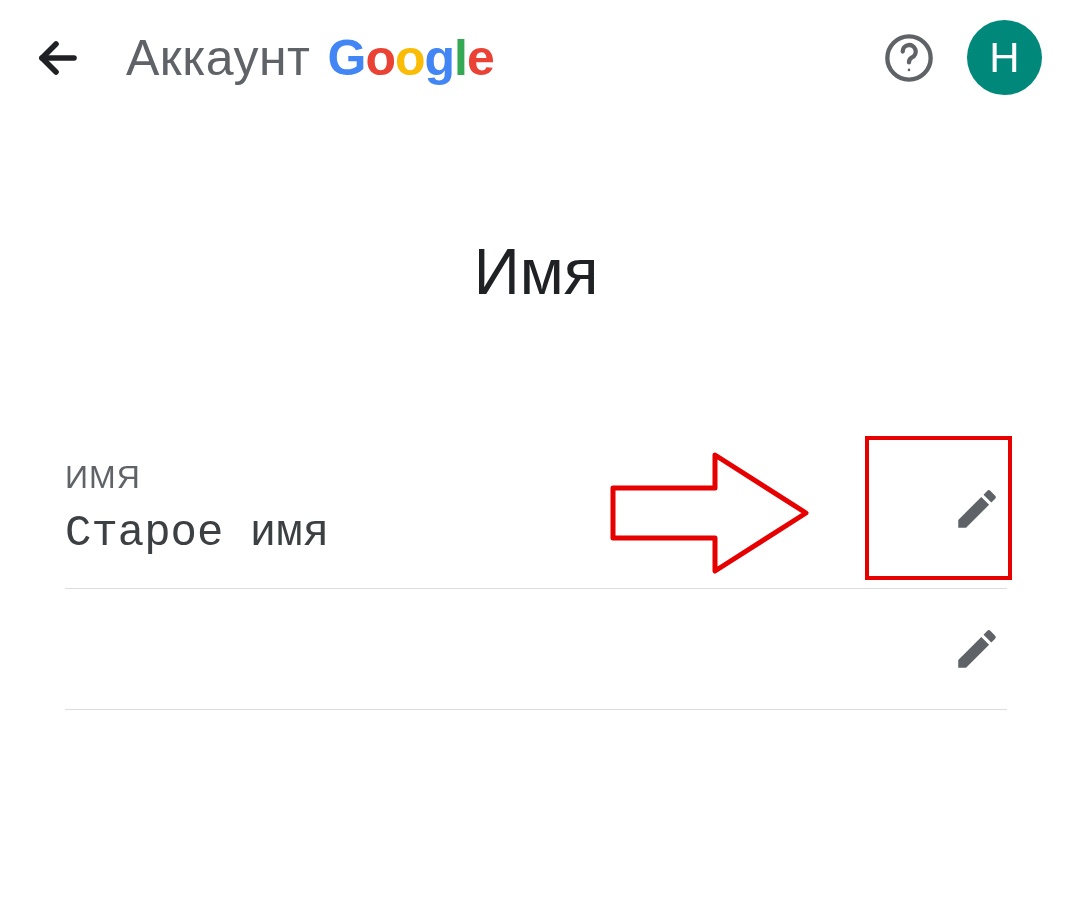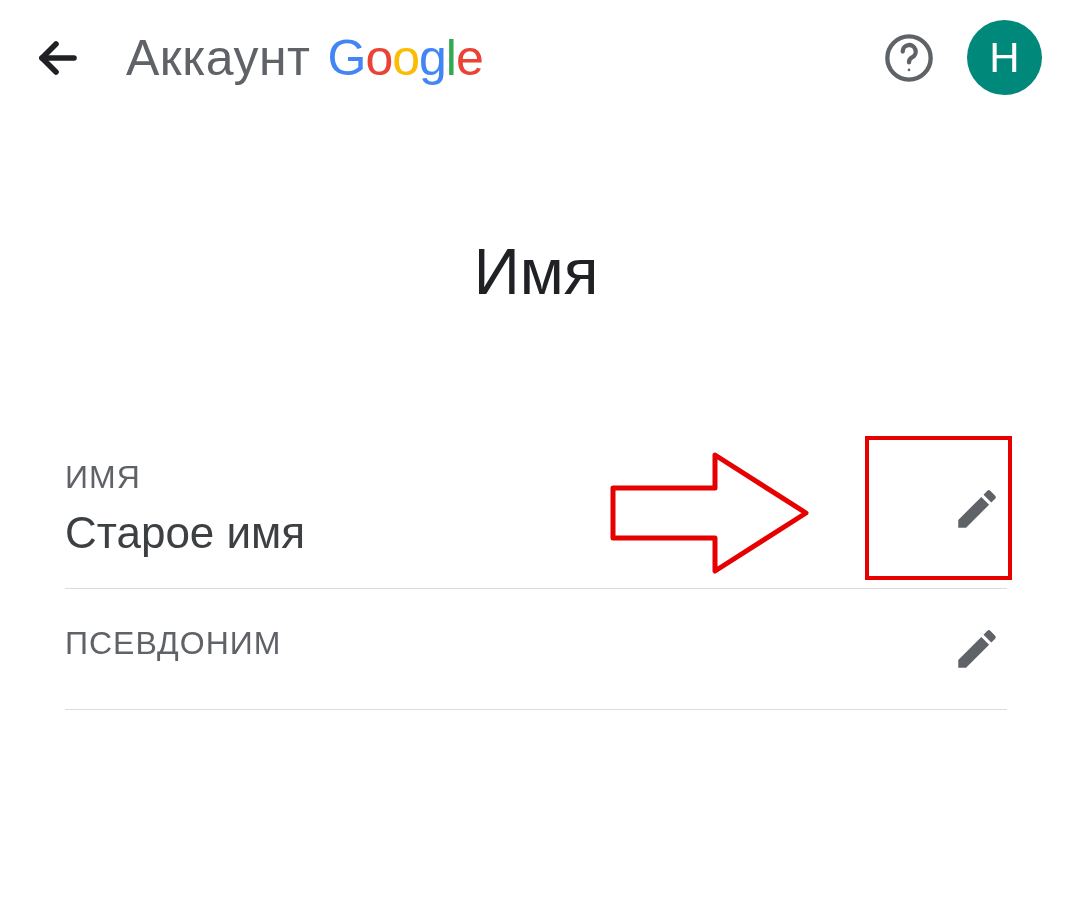--- a/index.html
+++ b/index.html
@@ -33,21 +33,21 @@
     gap: 12px;
     flex: 1;
   }
   .title-account {
     font-size: 50px;
     color: #5f6368;
     letter-spacing: 0.5px;
   }
   .google-logo {
     font-size: 50px;
-    font-weight: 400;
+    font-weight: 700;
     letter-spacing: -1px;
     padding-left:5px;
   }
   .g-blue   { color: #4285F4; }
   .g-red    { color: #EA4335; }
   .g-yellow { color: #FBBC05; }
   .g-green  { color: #34A853; }
   .header-right {
     display: flex;
     align-items: center;
@@ -96,20 +96,21 @@
   .row-label {
     font-size: 32px;
     color: #5f6368;
     text-transform: uppercase;
     letter-spacing: 1px;
     margin-bottom: 12px;
   }
   .row-value {
     font-size: 44px;
     color: #3c4043;
+    font-family: Liberation Mono, monospace;
   }
   .edit-btn {
     width: 60px;
     height: 60px;
     display:flex;
     align-items:center;
     justify-content:center;
     cursor:pointer;
   }
   .annotation-layer {
@@ -161,21 +162,20 @@
     </div>
     <div class="edit-btn">
       <svg width="50" height="50" viewBox="0 0 24 24" fill="#5f6368">
         <path d="M3 17.25V21h3.75L17.81 9.94l-3.75-3.75L3 17.25zM20.71 7.04a1 1 0 0 0 0-1.41l-2.34-2.34a1 1 0 0 0-1.41 0l-1.83 1.83 3.75 3.75 1.83-1.83z"></path>
       </svg>
     </div>
   </div>
 
   <div class="row">
     <div class="info">
-      <div class="row-label">ПСЕВДОНИМ</div>
     </div>
     <div class="edit-btn">
       <svg width="50" height="50" viewBox="0 0 24 24" fill="#5f6368">
         <path d="M3 17.25V21h3.75L17.81 9.94l-3.75-3.75L3 17.25zM20.71 7.04a1 1 0 0 0 0-1.41l-2.34-2.34a1 1 0 0 0-1.41 0l-1.83 1.83 3.75 3.75 1.83-1.83z"></path>
       </svg>
     </div>
   </div>
 
 </div>
 

